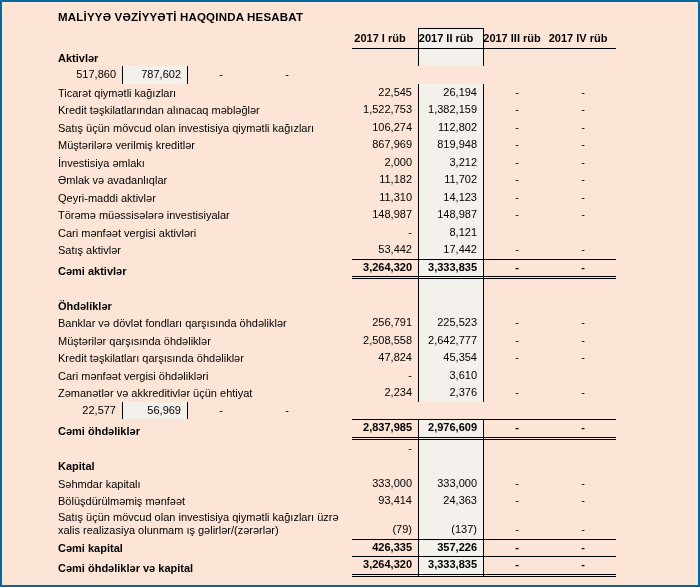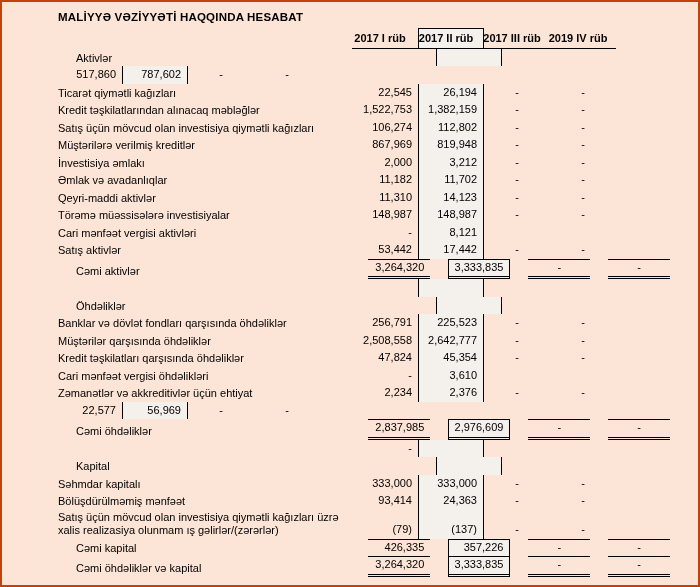--- a/index.html
+++ b/index.html
@@ -3,21 +3,21 @@
 <meta charset="utf-8">
 <style>
   * { box-sizing: border-box; }
   html, body { margin: 0; padding: 0; }
   body { font-family: "Liberation Sans", sans-serif; color: #000; }
 
   .sheet {
     width: 700px;
     height: 587px;
     background: var(--page-bg, #fce4d6);
-    border: 2px solid #c2410c;
+    border: 2px solid #0369a1;
     overflow: hidden;
   }
 
   .title {
     margin: 9px 0 5px 56px;
     font-size: 11.5px;
     font-weight: bold;
     letter-spacing: 0.2px;
   }
 
@@ -56,38 +56,38 @@
     font-weight: bold;
     justify-content: center;
     border-bottom: 1px solid #000;
     padding: 3px 12px 2px 2px;
     white-space: nowrap;
   }
   .header .col-hl { border-top: 1px solid #000; }
 
   .section .cell-label,
   .total .cell-label,
-  .total .cell-val { font-weight: normal; margin-left: 18px; }
+  .total .cell-val { font-weight: bold; }
 
   .line-above .cell-val { border-top: 1px solid #000; }
   .double-below .cell-val { border-bottom: 3px double #000; }
 </style>
 </head>
 <body>
 
 <div class="sheet">
   <div class="title">MALİYYƏ VƏZİYYƏTİ HAQQINDA HESABAT</div>
 
   <div class="table">
     <div class="row header">
       <div class="cell-label"></div>
       <div class="cell-val">2017 I rüb</div>
       <div class="cell-val col-hl">2017 II rüb</div>
       <div class="cell-val">2017 III rüb</div>
-      <div class="cell-val">2019 IV rüb</div>
+      <div class="cell-val">2017 IV rüb</div>
     </div>
     <div id="rows">
         <div class="row section">
           <div class="cell-label">Aktivlər</div>
           <div class="cell-val"></div>
           <div class="cell-val col-hl"></div>
           <div class="cell-val center"></div>
           <div class="cell-val center"></div>
         </div>
         <div class="row item">

